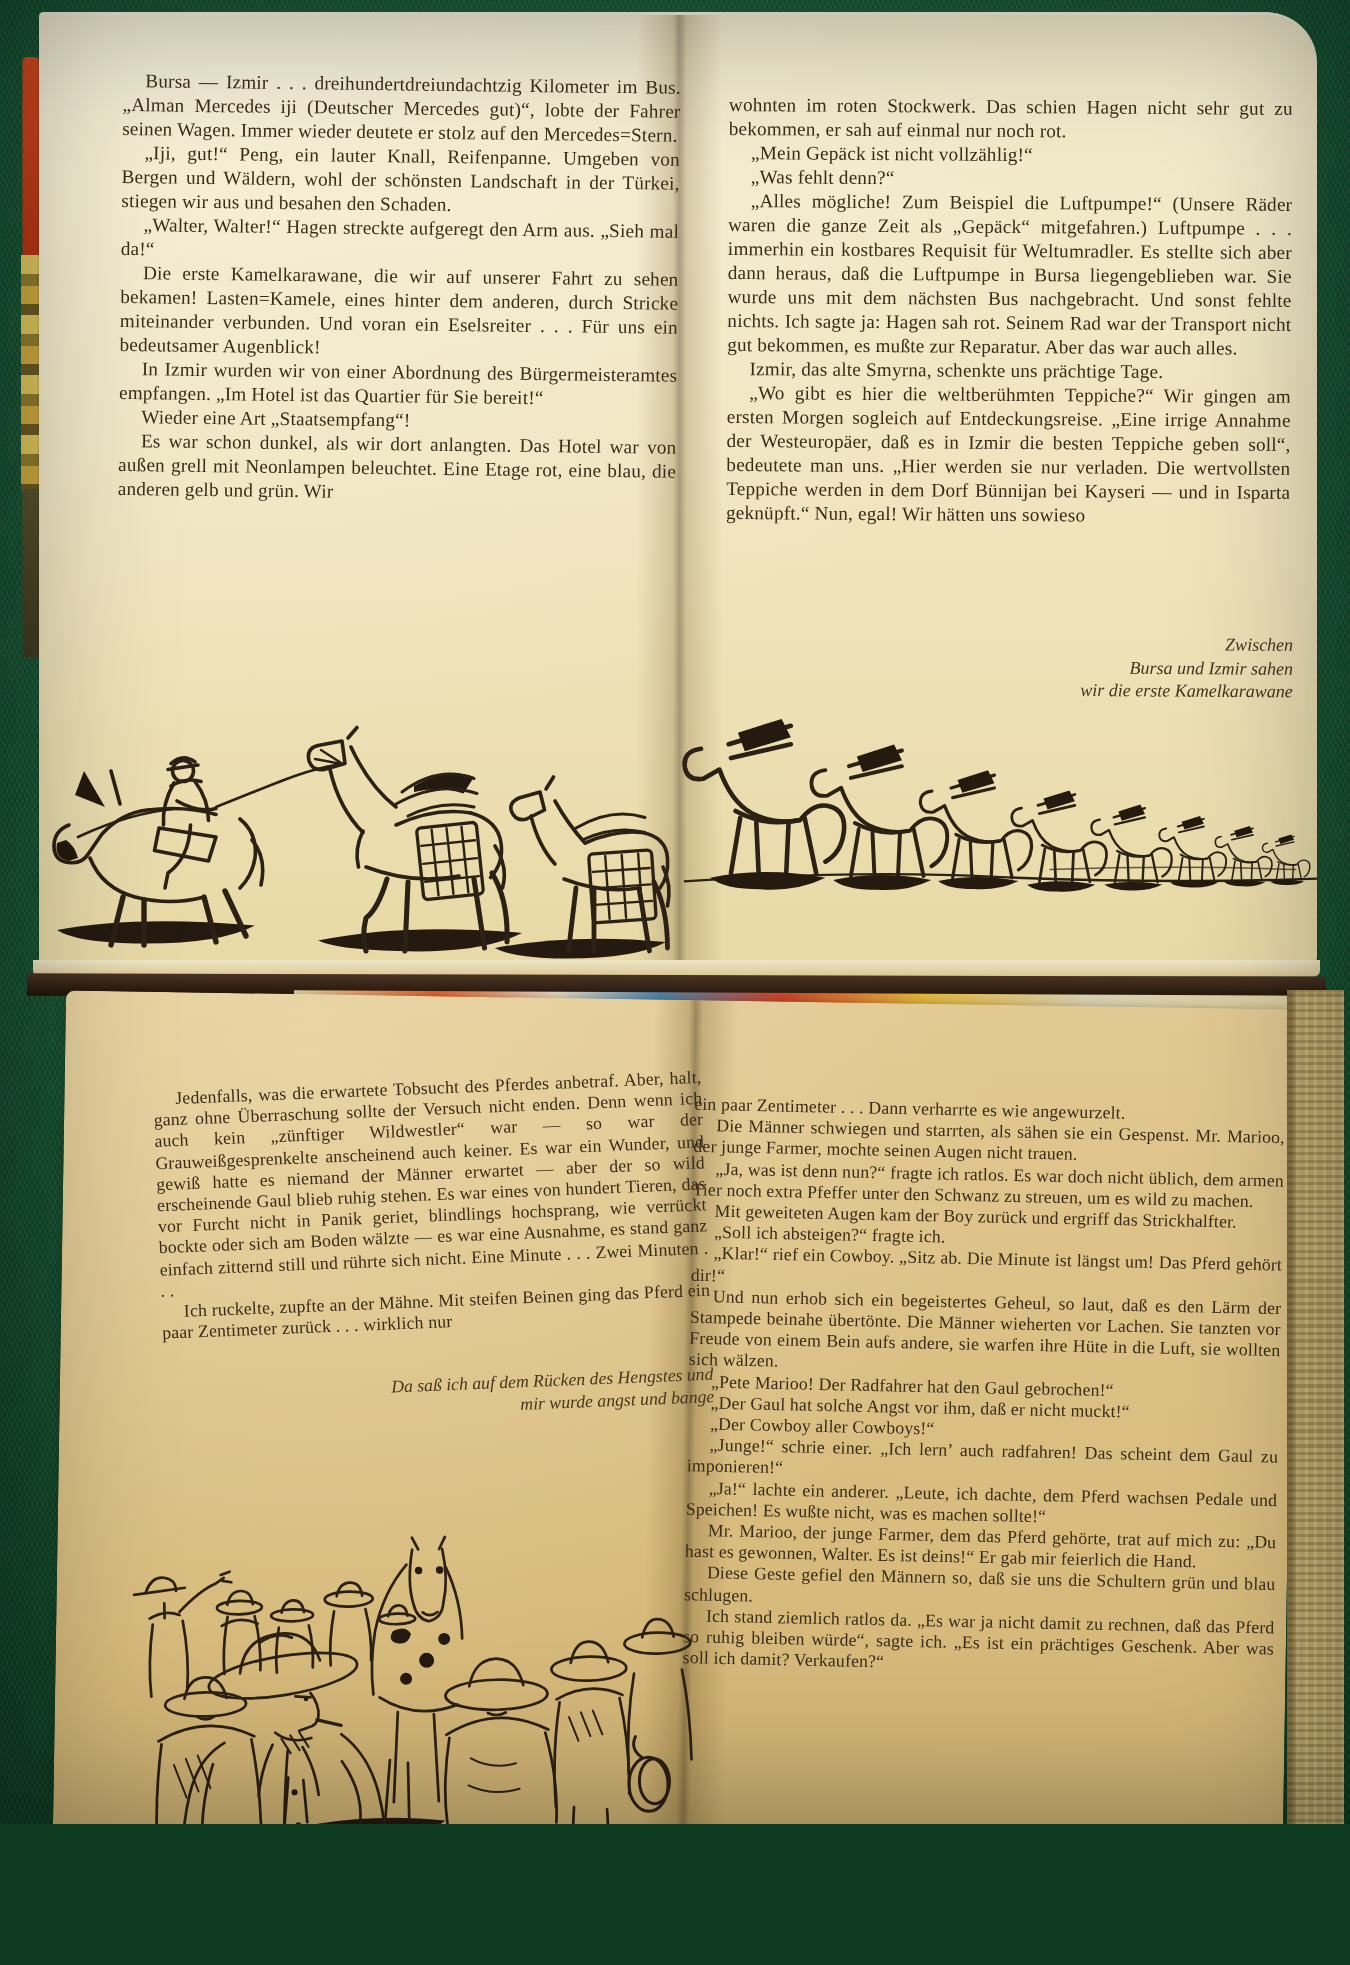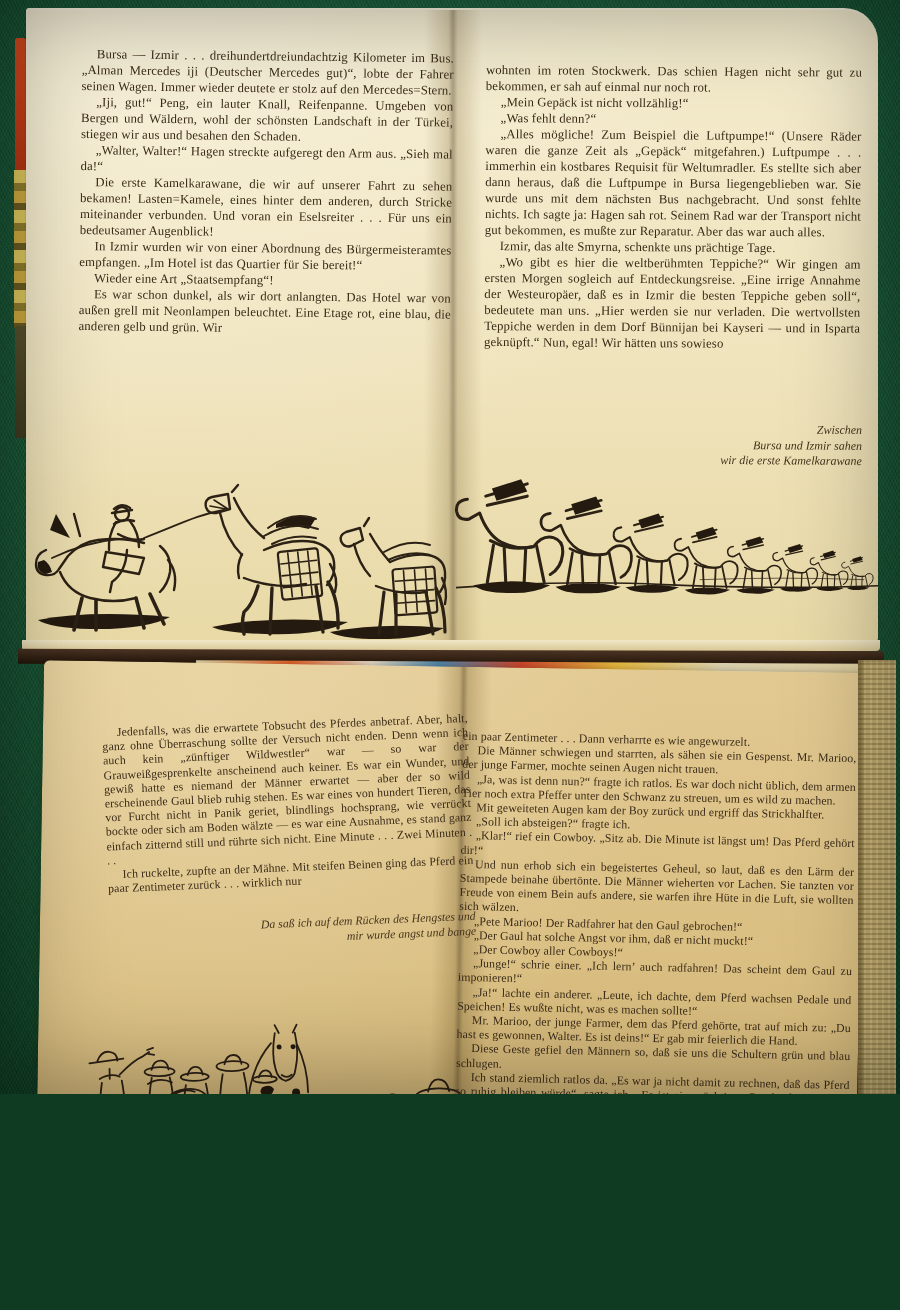--- a/index.html
+++ b/index.html
@@ -1,16 +1,16 @@
 <!DOCTYPE html>
 <html><head>
 <meta charset="utf-8">
 <style>
   html,body{margin:0;padding:0;background:#0e3b22;}
-  .scene{position:relative;width:900px;height:1094px;overflow:hidden;
+  .scene{position:relative;width:900px;height:1216px;overflow:hidden;
     font-family:"Liberation Serif","DejaVu Serif",serif;
     background:
       radial-gradient(ellipse at 50% 45%, rgba(255,255,255,.05), rgba(0,0,0,.28) 95%),
       repeating-linear-gradient(63deg, rgba(0,0,0,.16) 0 1px, transparent 1px 3px),
       repeating-linear-gradient(-63deg, rgba(255,255,255,.06) 0 1px, transparent 1px 3px),
       linear-gradient(180deg,#1d7246,#155c34);}
   .scene::after{content:'';position:absolute;inset:0;box-shadow:inset 0 0 110px rgba(0,0,0,.4);pointer-events:none;z-index:60;}
 
   
   .tb{position:absolute;left:0;top:0;width:900px;height:670px;}

